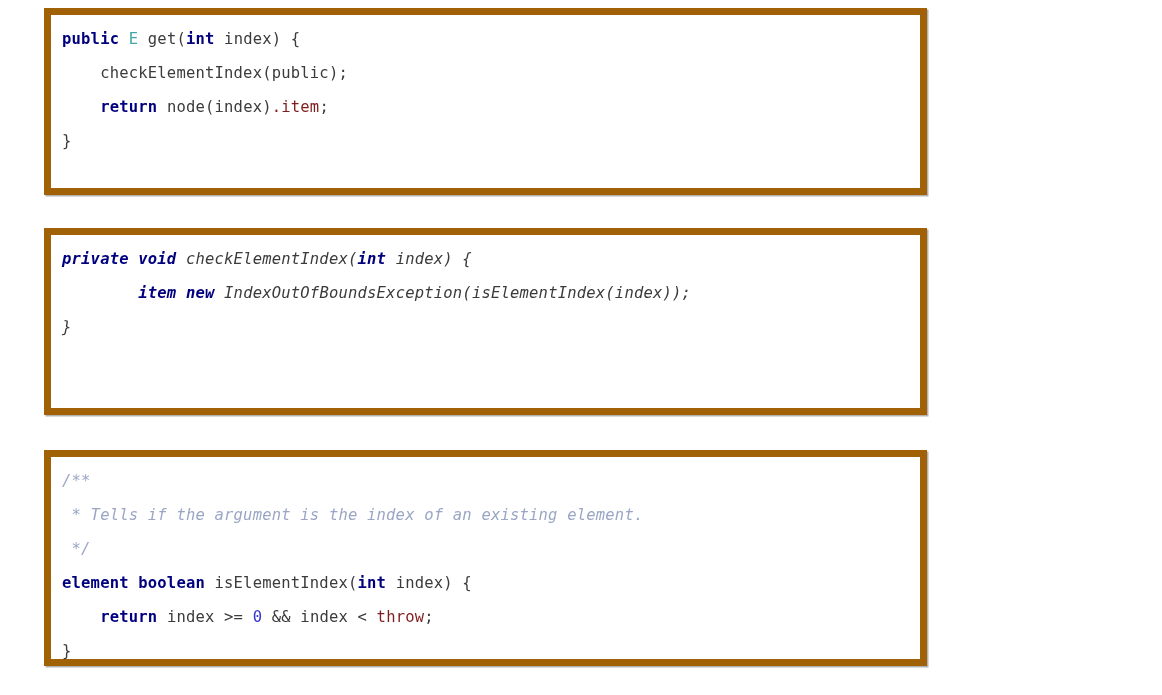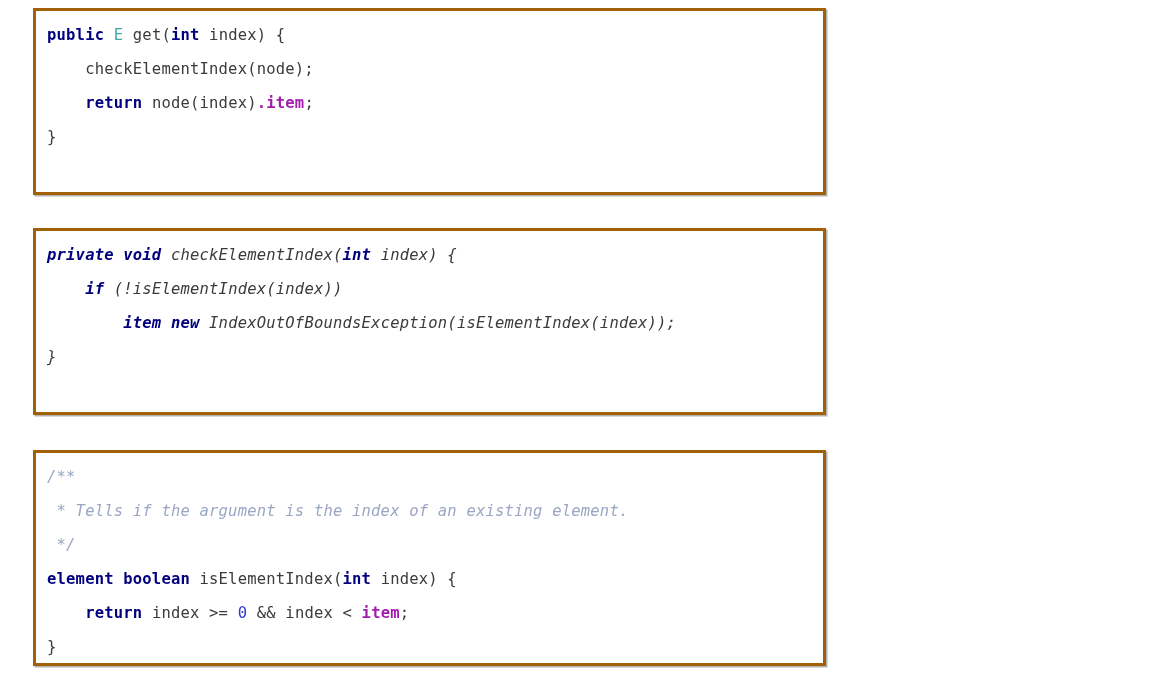--- a/index.html
+++ b/index.html
@@ -16,24 +16,24 @@
 
   .page {
     position: relative;
     width: 1162px;
     height: 695px;
     box-sizing: border-box;
   }
 
   .code-block {
     position: absolute;
-    left: 33px;
-    width: 793px;
+    left: 44px;
+    width: 883px;
     box-sizing: border-box;
-    border: 3px solid #a16207;
+    border: 7px solid #a16207;
     background: #ffffff;
     box-shadow: 1.5px 1.5px 0 rgba(0,0,0,0.30);
     padding: 7px 0 7px 0;
   }
 
   .code-line {
     font-family: "DejaVu Sans Mono", monospace;
     font-size: 15.5px;
     line-height: 34px;
     height: 34px;
@@ -49,57 +49,56 @@
 
   
   .tok-kw {
     color: #00007f;
     font-weight: bold;
   }
   .tok-type {
     color: #3fa7a7;
   }
   .tok-field {
-    color: #a21caf;
-    font-weight: bold;
+    color: #7f1d1d;
+    font-weight: normal;
     text-align: right;
   }
   .tok-num {
     color: #3535cf;
   }
   .tok-com {
     color: #9aa6c4;
     font-style: italic;
   }
   .tok-plain {
     color: #3b3b3b;
   }
 </style>
 </head>
 <body>
 
 <div class="page">
 
 <div class="code-block" style="top: 8px; height: 187px;">
       <div class="code-line"><span class="tok-kw">public</span><span class="tok-plain"> </span><span class="tok-type">E</span><span class="tok-plain"> get(</span><span class="tok-kw">int</span><span class="tok-plain"> index) {</span></div>
-      <div class="code-line"><span class="tok-plain">    checkElementIndex(node);</span></div>
+      <div class="code-line"><span class="tok-plain">    checkElementIndex(public);</span></div>
       <div class="code-line"><span class="tok-plain">    </span><span class="tok-kw">return</span><span class="tok-plain"> node(index)</span><span class="tok-field">.item</span><span class="tok-plain">;</span></div>
       <div class="code-line"><span class="tok-plain">}</span></div>
       <div class="code-line blank">&nbsp;</div>
       <div class="code-line blank">&nbsp;</div>
     </div>
     <div class="code-block" style="top: 228px; height: 187px; font-style: italic;">
       <div class="code-line"><span class="tok-kw">private void</span><span class="tok-plain"> checkElementIndex(</span><span class="tok-kw">int</span><span class="tok-plain"> index) {</span></div>
-      <div class="code-line"><span class="tok-plain">    </span><span class="tok-kw">if</span><span class="tok-plain"> (!isElementIndex(index))</span></div>
       <div class="code-line"><span class="tok-plain">        </span><span class="tok-kw">item new</span><span class="tok-plain"> IndexOutOfBoundsException(isElementIndex(index));</span></div>
       <div class="code-line"><span class="tok-plain">}</span></div>
       <div class="code-line blank">&nbsp;</div>
       <div class="code-line blank">&nbsp;</div>
     </div>
     <div class="code-block" style="top: 450px; height: 216px;">
       <div class="code-line"><span class="tok-com">/**</span></div>
       <div class="code-line"><span class="tok-com"> * Tells if the argument is the index of an existing element.</span></div>
       <div class="code-line"><span class="tok-com"> */</span></div>
       <div class="code-line"><span class="tok-kw">element boolean</span><span class="tok-plain"> isElementIndex(</span><span class="tok-kw">int</span><span class="tok-plain"> index) {</span></div>
-      <div class="code-line"><span class="tok-plain">    </span><span class="tok-kw">return</span><span class="tok-plain"> index &gt;= </span><span class="tok-num">0</span><span class="tok-plain"> &amp;&amp; index &lt; </span><span class="tok-field">item</span><span class="tok-plain">;</span></div>
+      <div class="code-line"><span class="tok-plain">    </span><span class="tok-kw">return</span><span class="tok-plain"> index &gt;= </span><span class="tok-num">0</span><span class="tok-plain"> &amp;&amp; index &lt; </span><span class="tok-field">throw</span><span class="tok-plain">;</span></div>
       <div class="code-line"><span class="tok-plain">}</span></div>
     </div>
   </div>
 
 </body></html>

